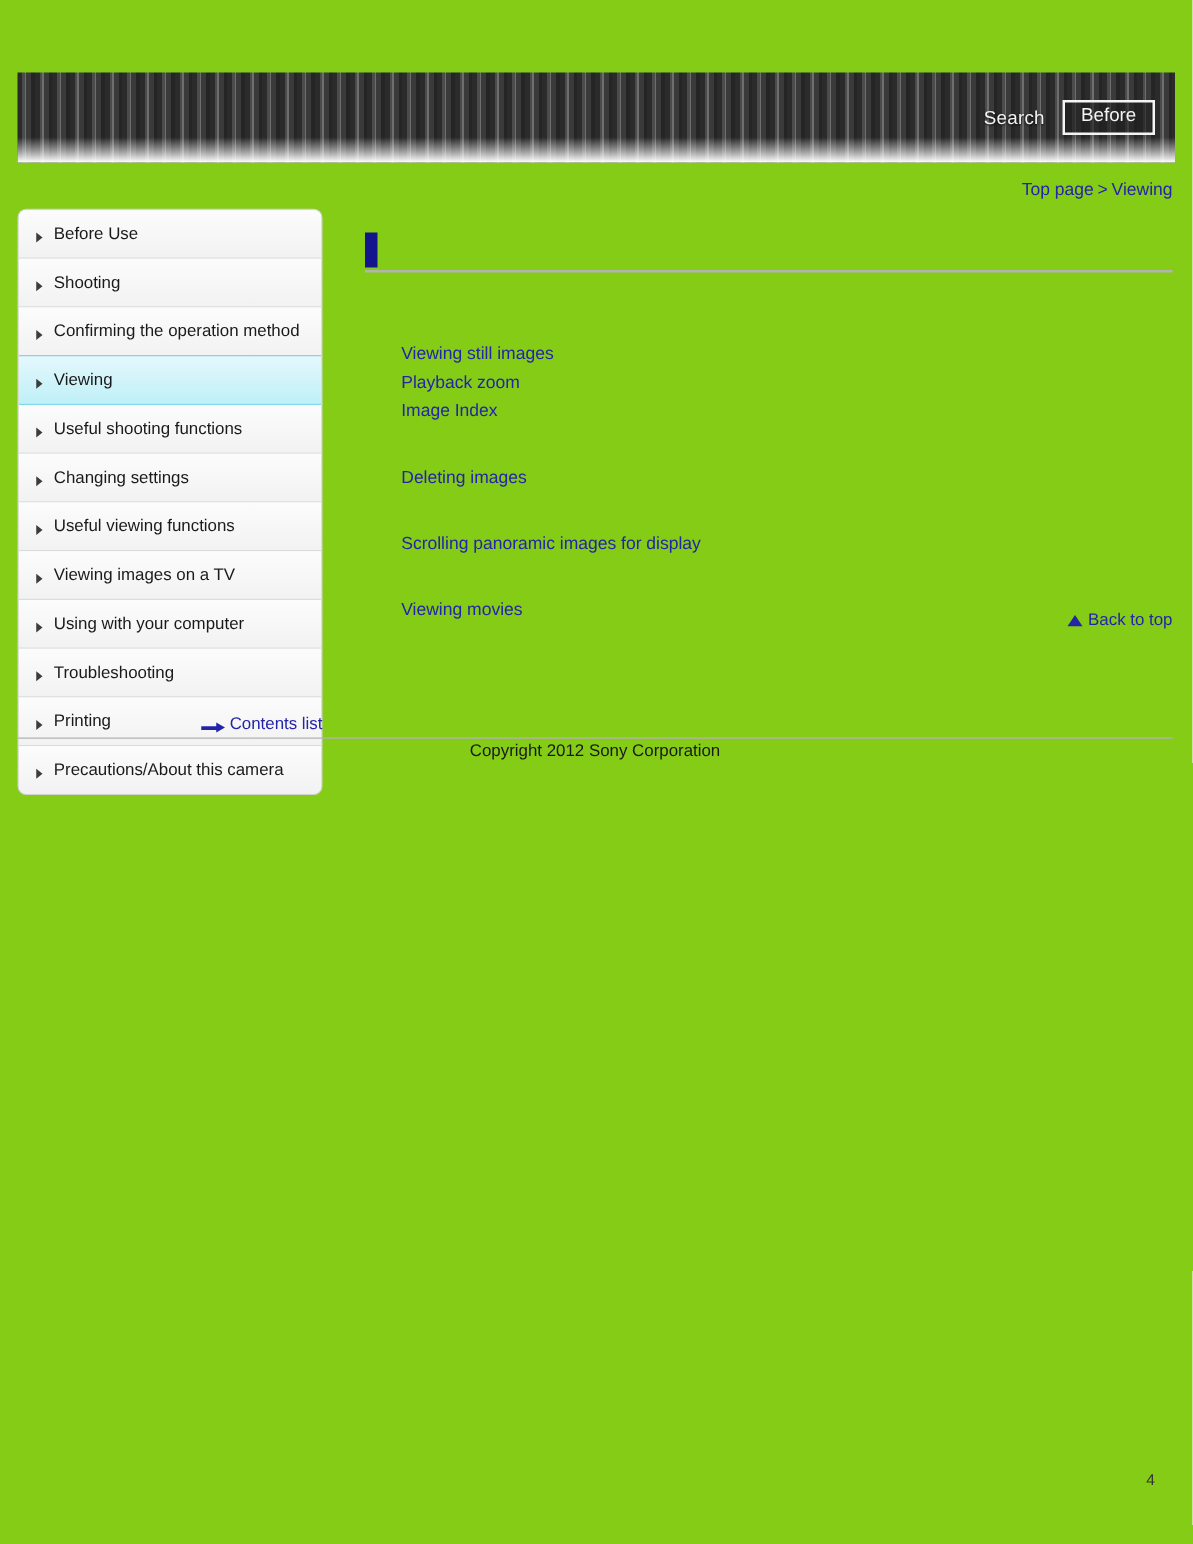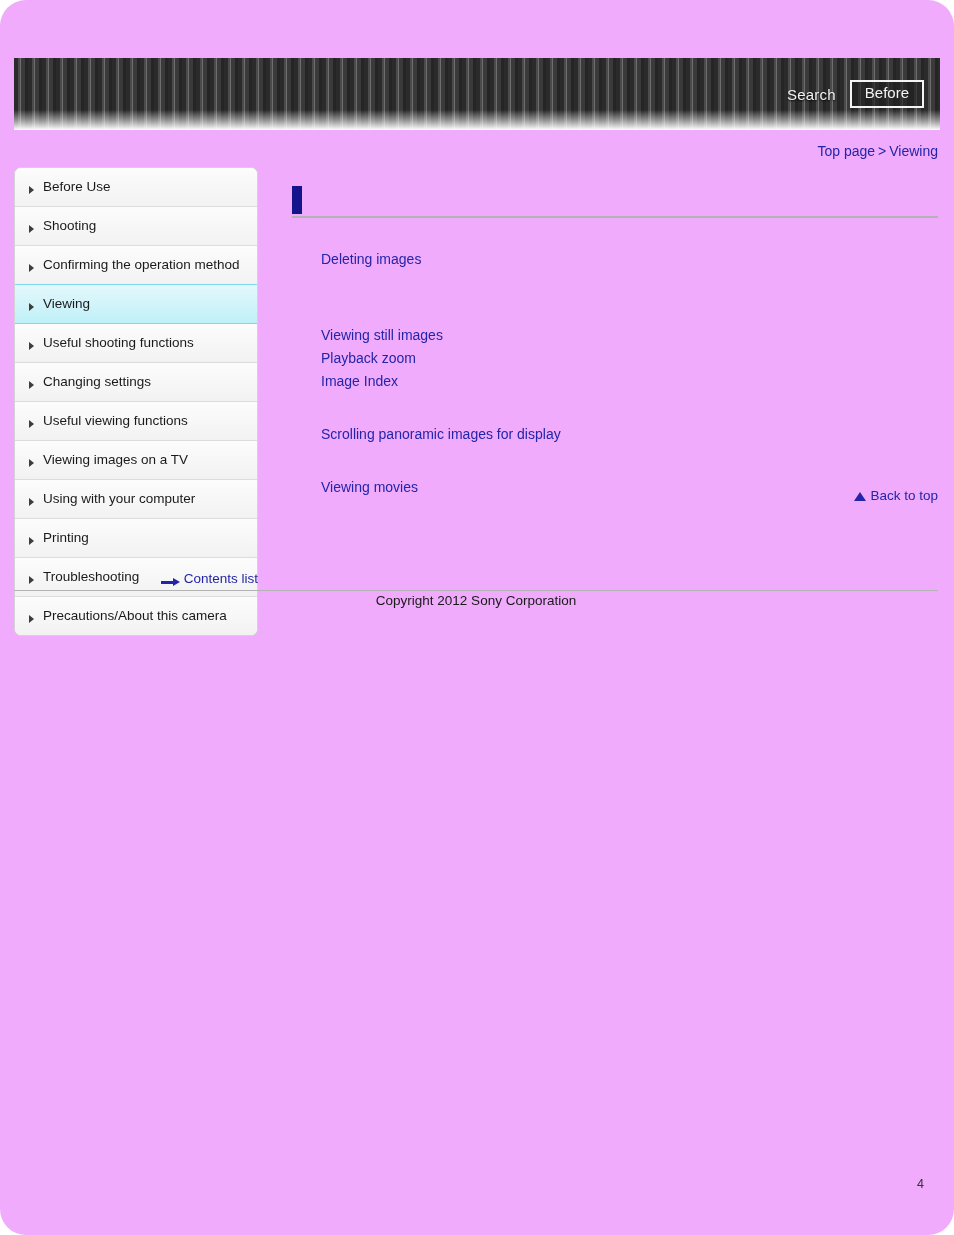--- a/index.html
+++ b/index.html
@@ -8,22 +8,21 @@
     margin: 0;
     padding: 0;
     background: #ffffff;
     font-family: "Liberation Sans", sans-serif;
   }
   #page {
     position: relative;
     width: 954px;
     height: 1235px;
     overflow: hidden;
-    background: #f0abfc;
-    border-radius: 26px;
+    background: #84cc16;
   }
 
   
   #header {
     position: absolute;
     left: 14px;
     top: 58px;
     width: 926px;
     height: 72px;
     background:
@@ -293,53 +292,53 @@
     <div class="nav-item">
       <span class="nav-arrow"></span>
       <span class="nav-label">Viewing images on a TV</span>
     </div>
     <div class="nav-item">
       <span class="nav-arrow"></span>
       <span class="nav-label">Using with your computer</span>
     </div>
     <div class="nav-item">
       <span class="nav-arrow"></span>
+      <span class="nav-label">Troubleshooting</span>
+    </div>
+    <div class="nav-item">
+      <span class="nav-arrow"></span>
       <span class="nav-label">Printing</span>
-    </div>
-    <div class="nav-item">
-      <span class="nav-arrow"></span>
-      <span class="nav-label">Troubleshooting</span>
     </div>
     <div class="nav-item">
       <span class="nav-arrow"></span>
       <span class="nav-label">Precautions/About this camera</span>
     </div>
   </div>
 
   <div id="contents-list">
     <span class="arrow-right-icon"></span>
     <span id="contents-list-label">Contents list</span>
   </div>
 
   <div id="content">
     <div id="page-heading">
       <span id="heading-marker"></span>
       <span id="heading-title"></span>
     </div>
 
-    <div class="link-group" id="group-1">
-      <a class="content-link">Deleting images</a>
-    </div>
-
     <div class="link-group" id="group-0">
       <a class="content-link">Viewing still images</a>
       <a class="content-link">Playback zoom</a>
       <a class="content-link">Image Index</a>
     </div>
 
+    <div class="link-group" id="group-1">
+      <a class="content-link">Deleting images</a>
+    </div>
+
     <div class="link-group" id="group-3">
       <a class="content-link">Scrolling panoramic images for display</a>
     </div>
 
     <div class="link-group" id="group-2">
       <a class="content-link">Viewing movies</a>
     </div>
 
     <div id="back-to-top">
       <span class="triangle-up-icon"></span>

